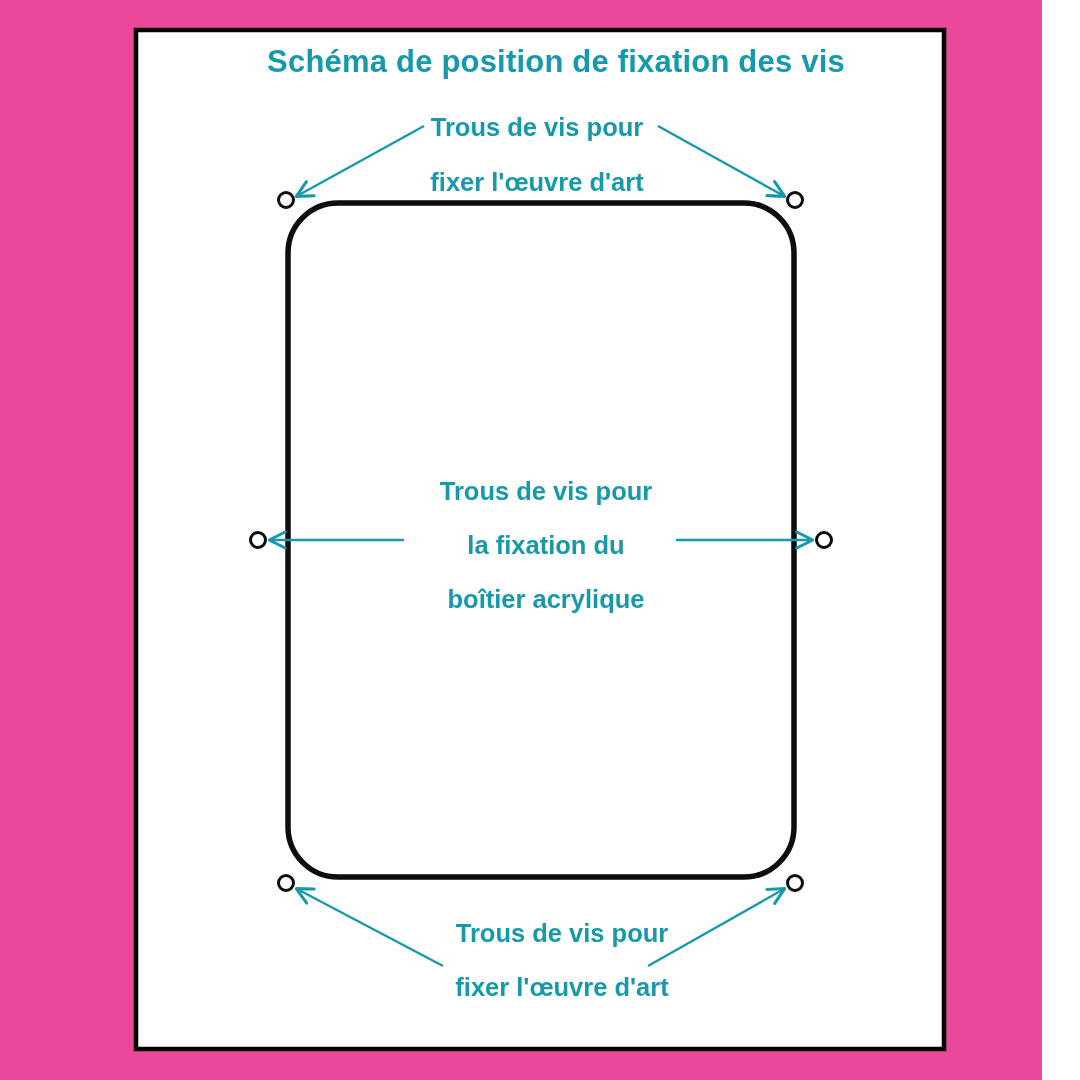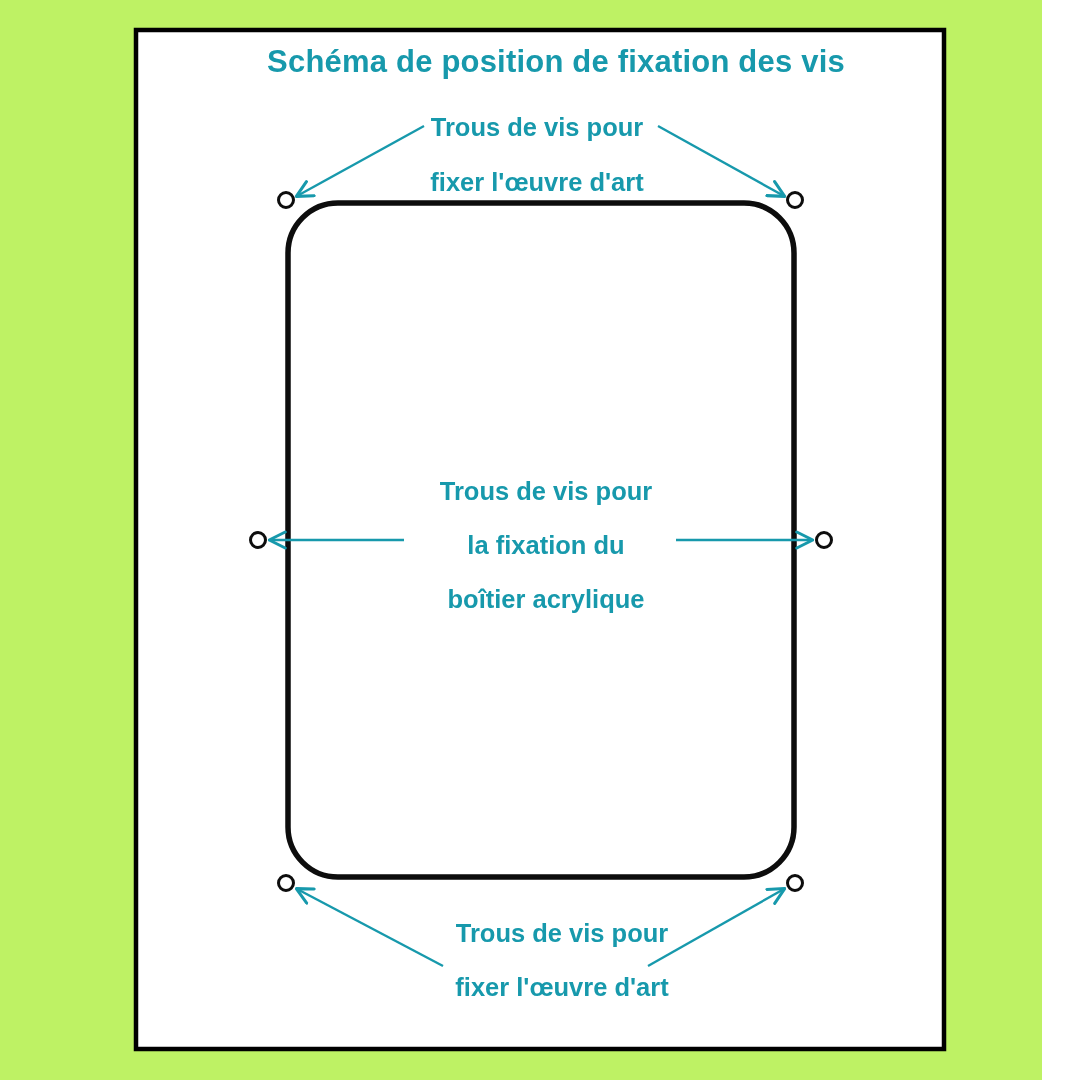--- a/index.html
+++ b/index.html
@@ -10,21 +10,21 @@
   body {
     width: 1080px;
     height: 1080px;
     font-family: "Liberation Sans", sans-serif;
     overflow: hidden;
   }
   #diagram-root {
     position: relative;
     width: 1042px;
     height: 1080px;
-    background: #bef264;
+    background: #ec4899;
   }
   #diagram-svg {
     position: absolute;
     top: 0;
     left: 0;
     width: 1080px;
     height: 1080px;
     display: block;
   }
   .diagram-title {

